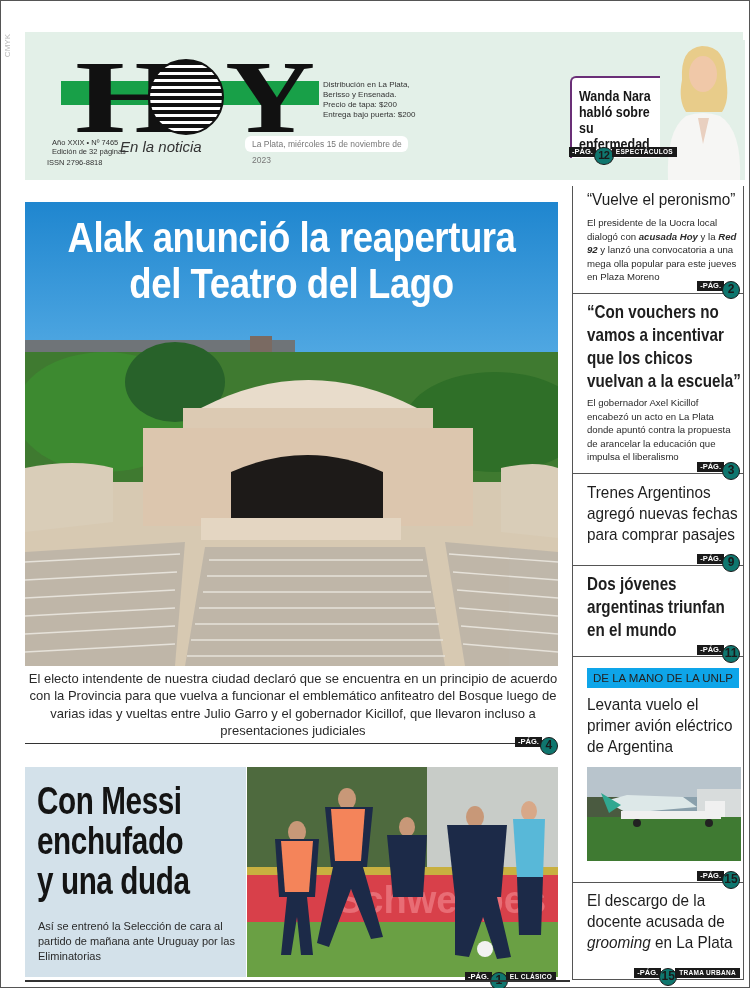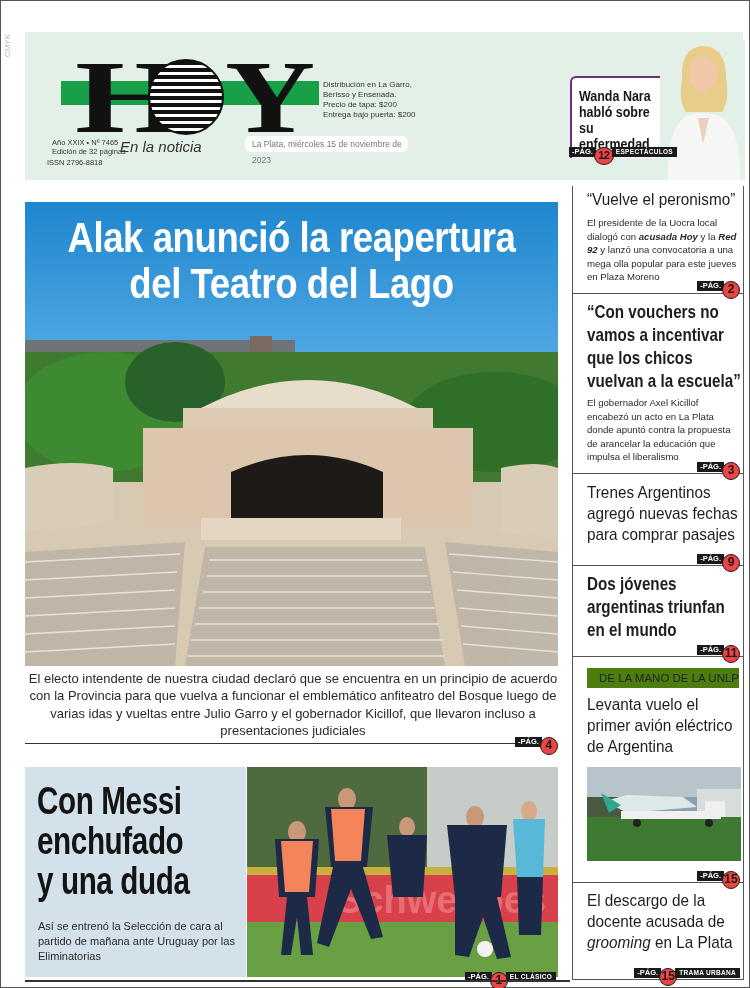--- a/index.html
+++ b/index.html
@@ -24,21 +24,21 @@
   .issn { position: absolute; left: 22px; top: 126px; font-size: 7.5px; color: #333; }
 
   .promo { position: absolute; left: 545px; top: 44px; width: 108px; height: 82px; border: 2px solid #6a2f77; border-right: none; border-bottom: none; border-radius: 6px 0 0 0; background: #fff; }
   .promo-title { position: absolute; left: 7px; top: 10px; width: 100px; font-family: "Liberation Sans", sans-serif; font-weight: 700; font-size: 14.5px; line-height: 16px; color: #161616; transform: scaleX(0.86); transform-origin: left top; }
   .promo-photo { position: absolute; left: 635px; top: 8px; width: 85px; height: 140px; }
   .promo-tag { position: absolute; left: 569px; top: 143px; }
 
   
   .pag { display: inline-flex; align-items: flex-start; height: 16px; }
   .pag-label { background: #1a1a1a; color: #fff; font-weight: 700; font-size: 7.5px; line-height: 10px; padding: 0 3px; height: 10px; }
-  .pag-num { width: 18px; height: 18px; border: 1.5px solid #1a1a1a; border-radius: 50%; background: #ef4444; color: #1a1a1a; font-weight: 700; font-size: 12px; line-height: 15px; text-align: center; margin-left: -2px; }
+  .pag-num { width: 18px; height: 18px; border: 1.5px solid #1a1a1a; border-radius: 50%; background: #0f766e; color: #1a1a1a; font-weight: 700; font-size: 12px; line-height: 15px; text-align: center; margin-left: -2px; }
   .pag-num.wide { width: 20px; font-size: 11px; letter-spacing: -0.5px; }
   .pag-section { background: #1a1a1a; color: #fff; font-weight: 700; font-size: 6.5px; line-height: 10px; height: 10px; padding: 0 4px 0 4px; margin-left: -2px; letter-spacing: 0.3px; }
 
   
   .main-photo { position: absolute; left: 25px; top: 202px; width: 533px; height: 464px; overflow: hidden; }
   .main-headline { position: absolute; left: 0; top: 12px; width: 533px; text-align: center; font-family: "Liberation Sans", sans-serif; font-weight: 700; font-size: 43px; line-height: 46px; color: #fff; letter-spacing: -0.5px; transform: scaleX(0.85); transform-origin: center top; }
   .main-lede { position: absolute; left: 26px; top: 670px; width: 534px; text-align: center; font-size: 13px; line-height: 17.3px; color: #2a2a2a; }
   .main-rule { position: absolute; left: 25px; top: 743px; width: 490px; height: 1px; background: #333; }
   .main-pag { position: absolute; left: 515px; top: 730px; }
 
@@ -52,40 +52,40 @@
 
   
   .rightcol { position: absolute; left: 572px; top: 186px; width: 172px; height: 794px; border-left: 1px solid #555; border-right: 1px solid #555; border-bottom: 1px solid #555; padding-left: 47px; }
   .r-item { position: absolute; left: 0; width: 171px; border-bottom: 1px solid #555; }
   .r-item:last-child { border-bottom: none; }
   .r-title { position: absolute; left: 14px; width: 155px; color: #1e1e1e; }
   .r-title.light { font-weight: 400; font-size: 17px; line-height: 21px; transform: scaleX(0.9); transform-origin: left top; width: 170px; }
   .r-title.bold { font-weight: 700; font-size: 19px; line-height: 23px; transform: scaleX(0.8); transform-origin: left top; width: 195px; }
   .r-body { position: absolute; left: 14px; width: 155px; font-size: 9.6px; line-height: 13.5px; color: #2a2a2a; }
   .r-pag { position: absolute; right: 4px; }
-  .kicker { position: absolute; left: 14px; width: 152px; height: 20px; background: #4d7c0f; font-size: 11.5px; line-height: 20px; color: #222; text-align: right; transform-origin: left top; }
+  .kicker { position: absolute; left: 14px; width: 152px; height: 20px; background: #0ea5e9; font-size: 11.5px; line-height: 20px; color: #222; text-align: center; transform-origin: left top; }
   .plane-photo { position: absolute; left: 14px; width: 154px; height: 94px; overflow: hidden; }
   em.it { font-style: italic; }
   b.bi { font-weight: 700; font-style: italic; }
 </style>
 </head>
 <body>
 
 <div class="frame"></div>
 <div class="cmyk">CMYK</div>
 
 <div class="masthead">
   <div class="logo">
     <div class="logo-band"></div>
     <div class="logo-h">H</div>
     <div class="logo-o"></div>
     <div class="logo-y">Y</div>
   </div>
   <div class="distribution">
-    <div>Distribución en La Garro,</div>
+    <div>Distribución en La Plata,</div>
     <div>Berisso y Ensenada.</div>
     <div>Precio de tapa: $200</div>
     <div>Entrega bajo puerta: $200</div>
   </div>
   <div class="edition">
     <div>Año XXIX • Nº 7465</div>
     <div>Edición de 32 páginas</div>
   </div>
   <div class="tagline">En la noticia</div>
   <div class="issn">ISSN 2796-8818</div>

